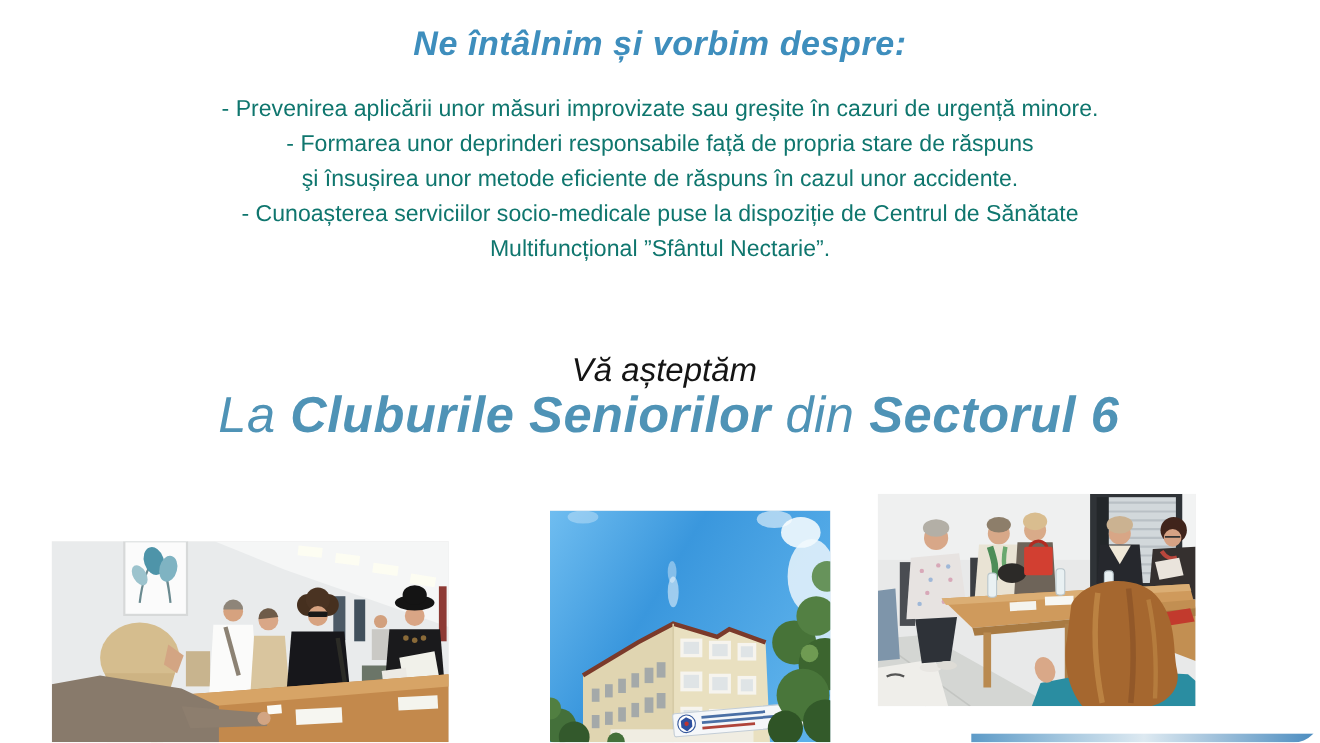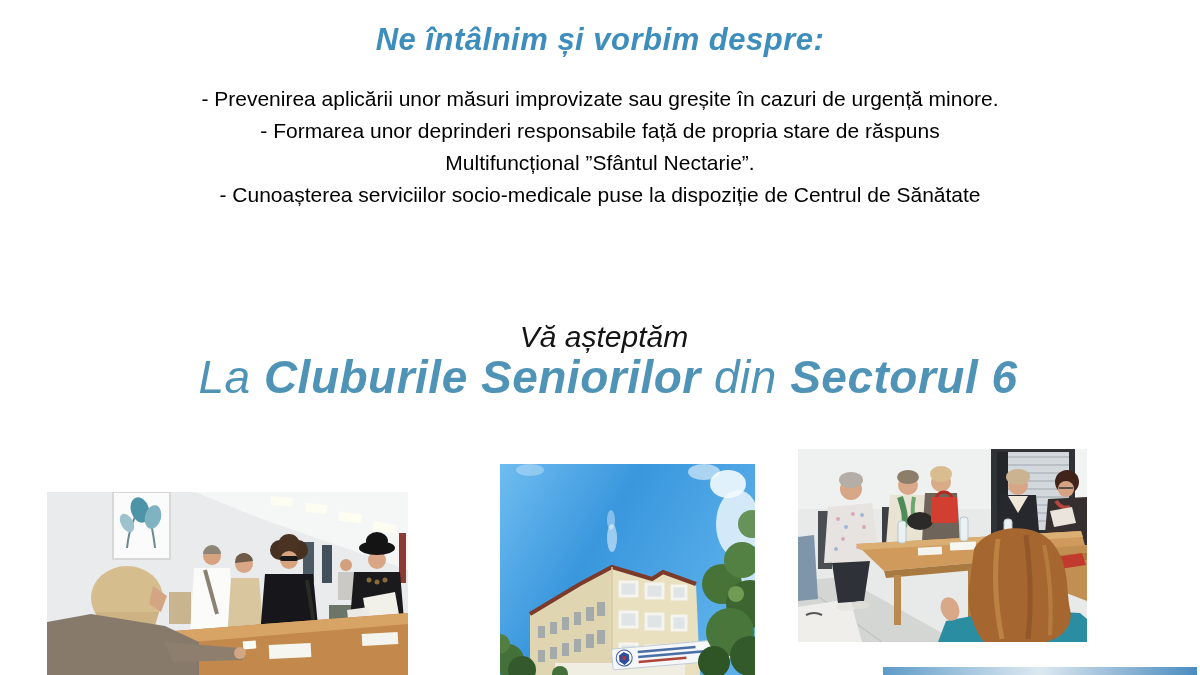--- a/index.html
+++ b/index.html
@@ -1,21 +1,21 @@
 <!DOCTYPE html>
 <html><head>
 <meta charset="utf-8">
 <style>
   html,body{margin:0;padding:0;background:#ffffff;}
   .page{position:relative;width:1200px;height:675px;background:#ffffff;overflow:hidden;
-        font-family:"Liberation Sans", sans-serif;}
+        font-family:"Liberation Sans", sans-serif;border-radius:24px;}
   .heading{position:absolute;top:22px;left:0;width:100%;margin:0;text-align:center;
            font-size:31px;font-style:italic;font-weight:bold;color:#3e8ebd;letter-spacing:.5px;}
   .topics{position:absolute;top:83px;left:0;width:100%;text-align:center;
-          font-size:21px;line-height:32px;color:#000000;}
+          font-size:21px;line-height:32px;color:#0f766e;}
   .topics p{margin:0;}
   .invite{position:absolute;top:316px;left:0;width:100%;margin:4px;text-align:center;
           font-size:30px;font-style:italic;font-weight:400;color:#141414;}
   .main-title{position:absolute;top:350px;left:0;width:100%;margin:0;text-align:center;
           font-size:46px;font-style:italic;font-weight:400;color:#4f93b6;letter-spacing:.5px;padding-left:8px;}
   .main-title .bd{font-weight:bold;}
   .photo{position:absolute;overflow:hidden;background:#f2f2f2;}
   .photo svg{display:block;width:100%;height:100%;}
   #photo-left{left:47px;top:492px;width:361px;height:183px;}
   #photo-center{left:500px;top:464px;width:255px;height:211px;}
@@ -26,22 +26,23 @@
 </head>
 <body>
 
 <div class="page">
 
   <h1 class="heading">Ne întâlnim și vorbim despre:</h1>
 
   <div class="topics">
     <p>- Prevenirea aplicării unor măsuri improvizate sau greșite în cazuri de urgență minore.</p>
     <p>- Formarea unor deprinderi responsabile față de propria stare de răspuns</p>
+    <p>şi  însușirea unor metode eficiente de răspuns în cazul unor accidente.</p>
+    <p>- Cunoașterea serviciilor socio-medicale puse la dispoziție de Centrul de Sănătate</p>
     <p>Multifuncțional ”Sfântul Nectarie”.</p>
-    <p>- Cunoașterea serviciilor socio-medicale puse la dispoziție de Centrul de Sănătate</p>
   </div>
 
   <p class="invite">Vă așteptăm</p>
 
   <h2 class="main-title"><span>La</span> <span class="bd">Cluburile Seniorilor</span> <span>din</span> <span class="bd">Sectorul 6</span></h2>
 
   <div class="photo" id="photo-left">
     <svg viewBox="0 0 361 183" preserveAspectRatio="none">
       <rect width="361" height="183" fill="#e9ebec"></rect>
 

